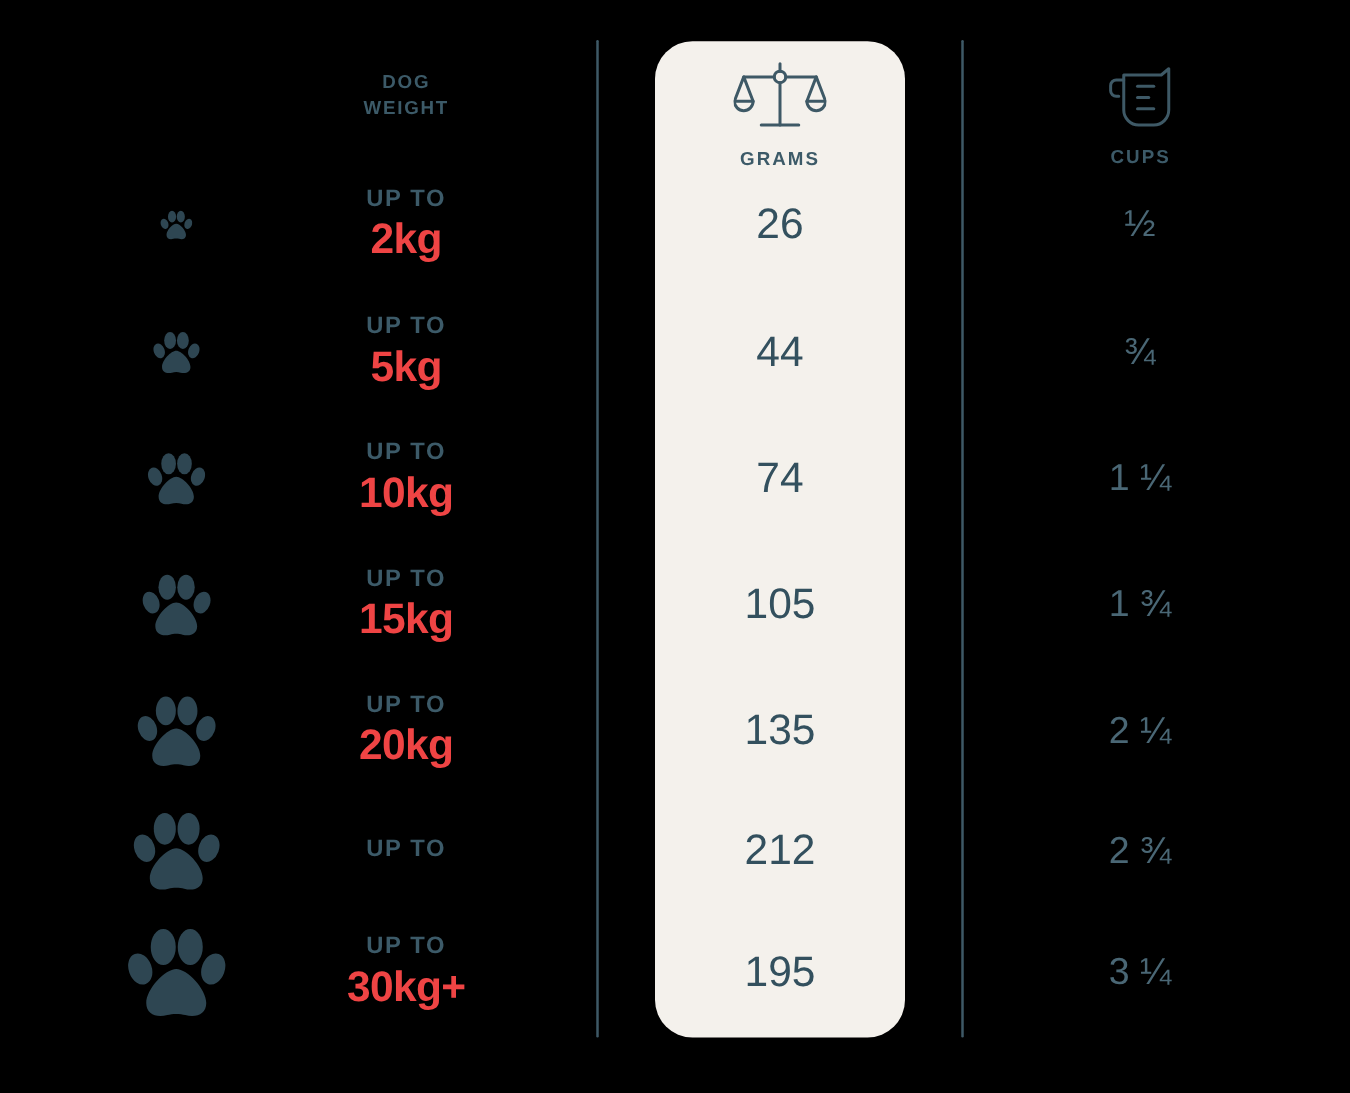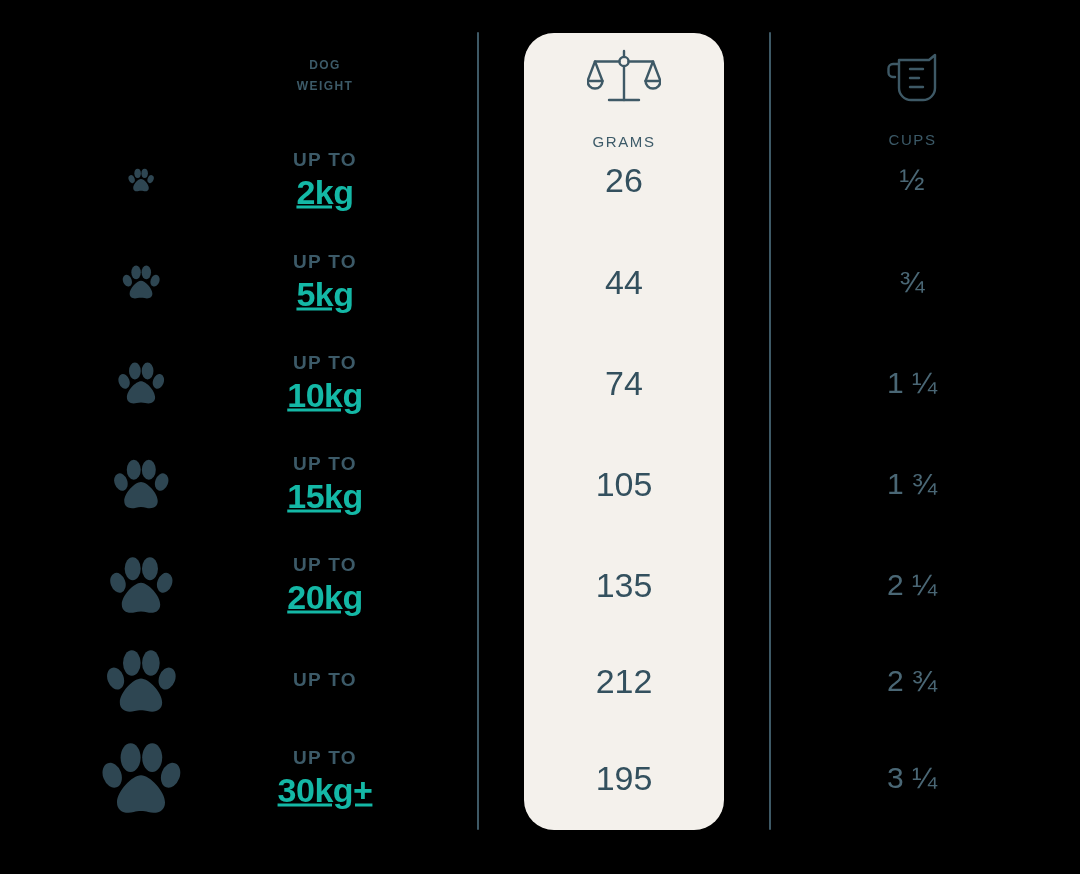--- a/index.html
+++ b/index.html
@@ -44,43 +44,43 @@
   .col-head {
     position: absolute;
     text-align: center;
     color: #2E4652;
   }
 
   #head-weight {
     left: 245px;
     top: 55px;
     width: 160px;
-    font-size: 12px;
+    font-size: 15px;
     font-weight: bold;
     letter-spacing: 1.4px;
     line-height: 21px;
     color: #3C5A68;
   }
 
   #head-grams {
     left: 524px;
     top: 48px;
     width: 200px;
   }
   #head-cups {
     left: 835px;
     top: 48px;
     width: 155px;
   }
 
   .head-label {
     display: block;
-    margin-top: 19px;
+    margin-top: 4px;
     font-size: 15px;
-    font-weight: normal;
+    font-weight: bold;
     letter-spacing: 1.6px;
     color: #3C5A68;
   }
 
   .head-icon { display: block; margin: 0 auto; }
 
   
   .row { position: absolute; left: 0; width: 1080px; height: 0; }
 
   .paw-cell {
@@ -103,22 +103,21 @@
     font-weight: bold;
     letter-spacing: 1.3px;
     color: #3C5A68;
     margin-bottom: 2px;
   }
   .weight-value {
     display: block;
     font-size: 34px;
     font-weight: bold;
     letter-spacing: -0.5px;
-    color: #14b8a6;
-    text-decoration: underline;
+    color: #ef4444;
   }
 
   .grams-cell {
     position: absolute;
     left: 624px;
     transform: translate(-50%, -50%);
     width: 160px;
     text-align: center;
     font-size: 34px;
     font-weight: normal;

